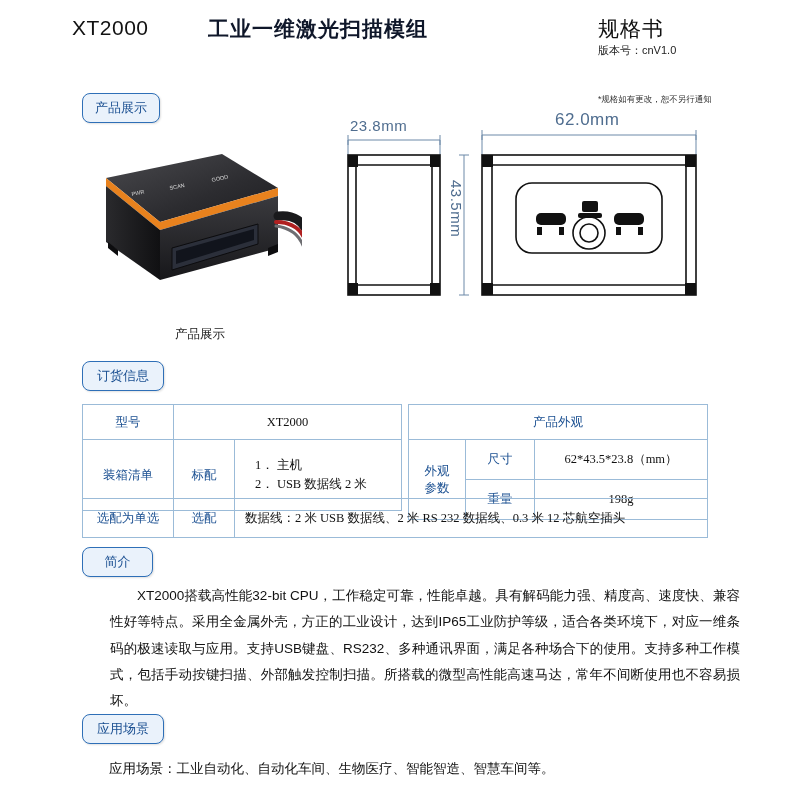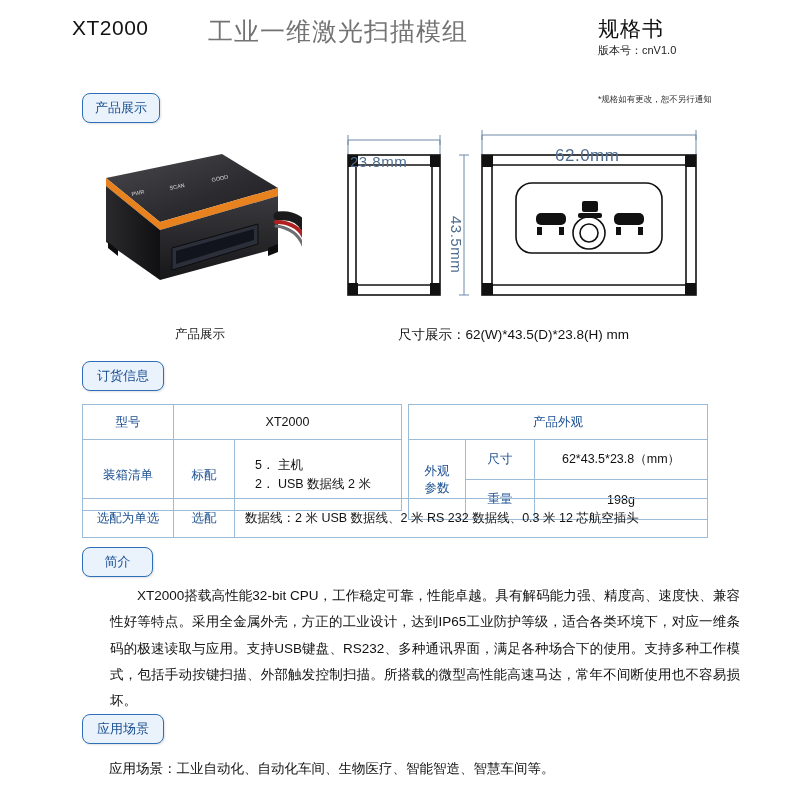--- a/index.html
+++ b/index.html
@@ -32,24 +32,24 @@
   .model-name {
     position: absolute;
     left: 72px; top: 16px;
     font-size: 21px;
     letter-spacing: 0.5px;
     color: #111;
   }
   .doc-title {
     position: absolute;
     left: 208px; top: 15px;
-    font-size: 25px;
-    font-weight: 400;
+    font-size: 21px;
+    font-weight: 700;
     letter-spacing: 1px;
-    color: #737373;
+    color: #0f172a;
   }
   .spec-label {
     position: absolute;
     left: 598px; top: 15px;
     font-size: 21px;
     font-weight: 500;
     letter-spacing: 1px;
     color: #111;
   }
   .version {
@@ -104,21 +104,20 @@
   .dims {
     position: absolute;
     left: 330px; top: 105px;
     width: 400px; height: 215px;
   }
   .dim-label {
     position: absolute;
     color: #4f6d8f;
     font-size: 15px;
     letter-spacing: 0.5px;
-    margin-top: 36px;
   }
   .dim-w { left: 20px; top: 12px; }
   .dim-l { left: 225px; top: 5px; font-size: 17px; }
   .dim-h {
     left: 118px; top: 75px;
     writing-mode: vertical-rl;
     font-size: 15px;
   }
   .caption-dims {
     position: absolute;
@@ -126,20 +125,21 @@
     font-size: 13.5px;
     color: #111;
   }
 
   
   .tbl {
     position: absolute;
     border-collapse: collapse;
     font-size: 12.5px;
     color: #1a4f91;
+    font-family: Liberation Serif, serif;
   }
   .tbl td {
     border: 1px solid #9bbbd8;
     text-align: center;
     padding: 4px 6px;
     color: #1a4f91;
   }
   .tbl td.black { color: #111; }
   .tbl td.left { text-align: left; padding-left: 10px; }
 
@@ -300,33 +300,32 @@
         <rect x="207" y="122" width="5" height="8"></rect>
         <rect x="229" y="122" width="5" height="8"></rect>
         <rect x="286" y="122" width="5" height="8"></rect>
         <rect x="308" y="122" width="5" height="8"></rect>
       </g>
     </svg>
     <div class="dim-label dim-w">23.8mm</div>
     <div class="dim-label dim-l">62.0mm</div>
     <div class="dim-label dim-h">43.5mm</div>
   </div>
-  <div class="caption-dims">尺寸展示：62(W)*43.5(D)*23.8(H) mm</div>
 
   <table class="tbl" id="order-table-left">
     <tbody>
         <tr>
       <td style="width:78px; height:26px;">型号</td>
       <td colspan="2" class="black">XT2000</td>
     </tr>
     <tr>
       <td rowspan="1" style="width:78px; height:62px;">装箱清单</td>
       <td style="width:48px;">标配</td>
       <td class="black">
-        <div class="kit-list">5． 主机</div>
+        <div class="kit-list">1． 主机</div>
         <div class="kit-list">2． USB 数据线 2 米</div>
       </td>
     </tr>
   </tbody>
     </table>
 
   <table class="tbl" id="order-table-right">
     <tbody>
         <tr>
       <td colspan="3" style="height:26px;">产品外观</td>

